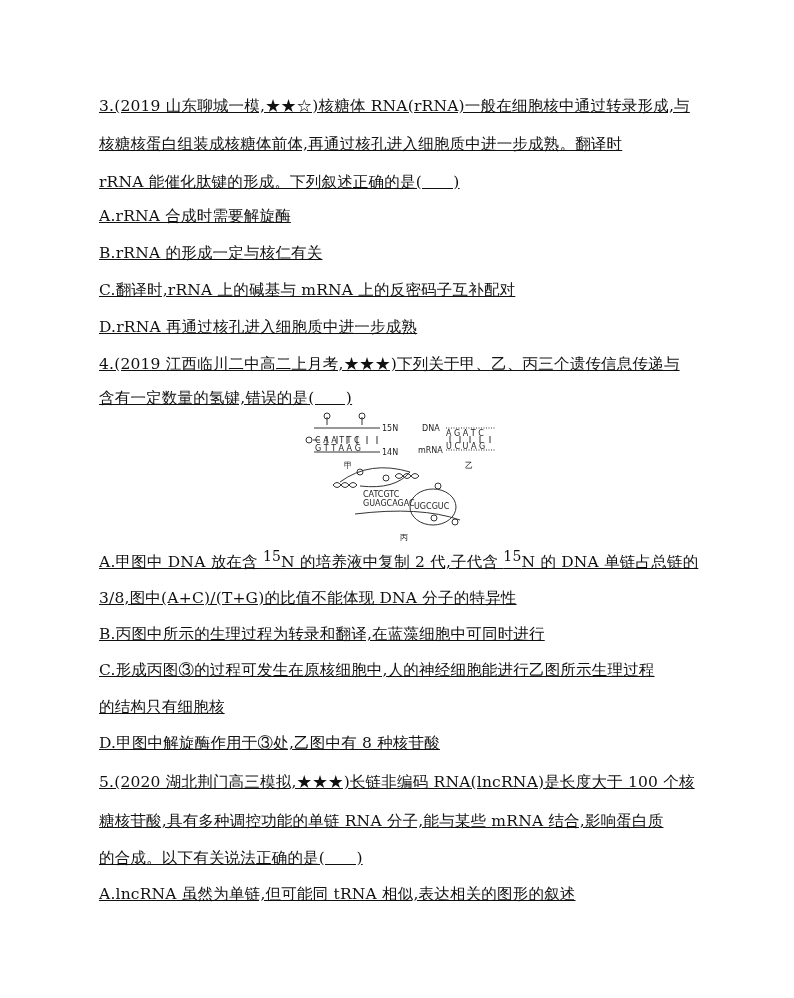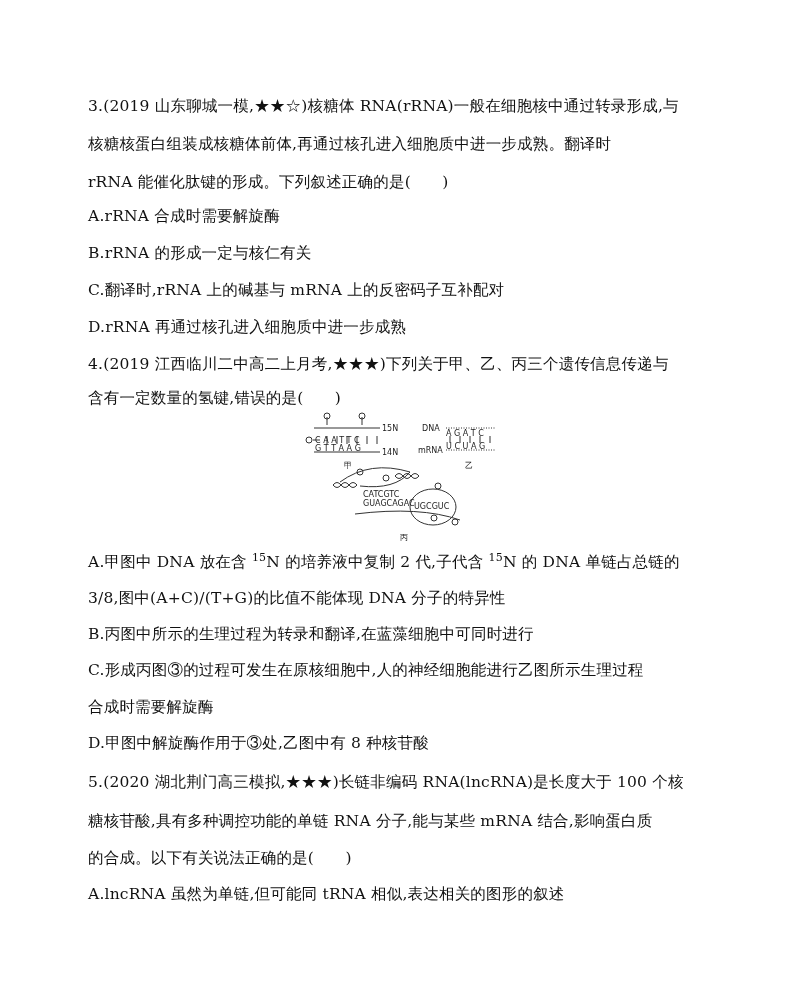--- a/index.html
+++ b/index.html
@@ -2,24 +2,24 @@
 <html><head>
 <meta charset="utf-8">
 <style>
   html, body { margin: 0; padding: 0; background: #ffffff; }
   body {
     width: 794px; height: 998px; position: relative; overflow: hidden;
     font-family: "DejaVu Serif", "Liberation Serif", serif;
     color: #111111;
   }
   .line {
-    position: absolute; left: 88px; font-size: 15.5px; line-height: 20px;
-    white-space: nowrap; letter-spacing: 0.2px;
+    position: absolute; left: 99px; font-size: 15.5px; line-height: 20px;
+    white-space: nowrap; letter-spacing: 0.2px; text-decoration: underline;
   }
-  sup { font-size: 11px; vertical-align: super; line-height: 0; }
+  sup { font-size: 14px; vertical-align: super; line-height: 0; }
   .figure { position: absolute; left: 300px; top: 412px; width: 215px; height: 130px; }
   .fig-label { position: absolute; font-size: 8px; font-family: "DejaVu Sans", sans-serif; color:#222; }
 </style>
 </head>
 <body>
 
 <div class="line" style="top:96px">3.(2019 山东聊城一模,★★☆)核糖体 RNA(rRNA)一般在细胞核中通过转录形成,与</div>
 <div class="line" style="top:134px">核糖核蛋白组装成核糖体前体,再通过核孔进入细胞质中进一步成熟。翻译时</div>
 <div class="line" style="top:172px">rRNA 能催化肽键的形成。下列叙述正确的是(　　)</div>
 <div class="line" style="top:206px">A.rRNA 合成时需要解旋酶</div>
@@ -84,19 +84,19 @@
   <span class="fig-label" style="left:63px;top:78px">CATCGTC</span>
   <span class="fig-label" style="left:63px;top:87px">GUAGCAGAC</span>
   <span class="fig-label" style="left:114px;top:90px">UGCGUC</span>
   <span class="fig-label" style="left:100px;top:120px">丙</span>
 </div>
 
 <div class="line" style="top:552px"><span>A.甲图中 DNA 放在含 </span><sup>15</sup><span>N 的培养液中复制 2 代,子代含 </span><sup>15</sup><span>N 的 DNA 单链占总链的</span></div>
 <div class="line" style="top:588px">3/8,图中(A+C)/(T+G)的比值不能体现 DNA 分子的特异性</div>
 <div class="line" style="top:624px">B.丙图中所示的生理过程为转录和翻译,在蓝藻细胞中可同时进行</div>
 <div class="line" style="top:660px">C.形成丙图③的过程可发生在原核细胞中,人的神经细胞能进行乙图所示生理过程</div>
-<div class="line" style="top:697px">合成时需要解旋酶</div>
+<div class="line" style="top:697px">的结构只有细胞核</div>
 <div class="line" style="top:733px">D.甲图中解旋酶作用于③处,乙图中有 8 种核苷酸</div>
 
 <div class="line" style="top:772px">5.(2020 湖北荆门高三模拟,★★★)长链非编码 RNA(lncRNA)是长度大于 100 个核</div>
 <div class="line" style="top:811px">糖核苷酸,具有多种调控功能的单链 RNA 分子,能与某些 mRNA 结合,影响蛋白质</div>
 <div class="line" style="top:848px">的合成。以下有关说法正确的是(　　)</div>
 <div class="line" style="top:884px">A.lncRNA 虽然为单链,但可能同 tRNA 相似,表达相关的图形的叙述</div>
 
 </body></html>

